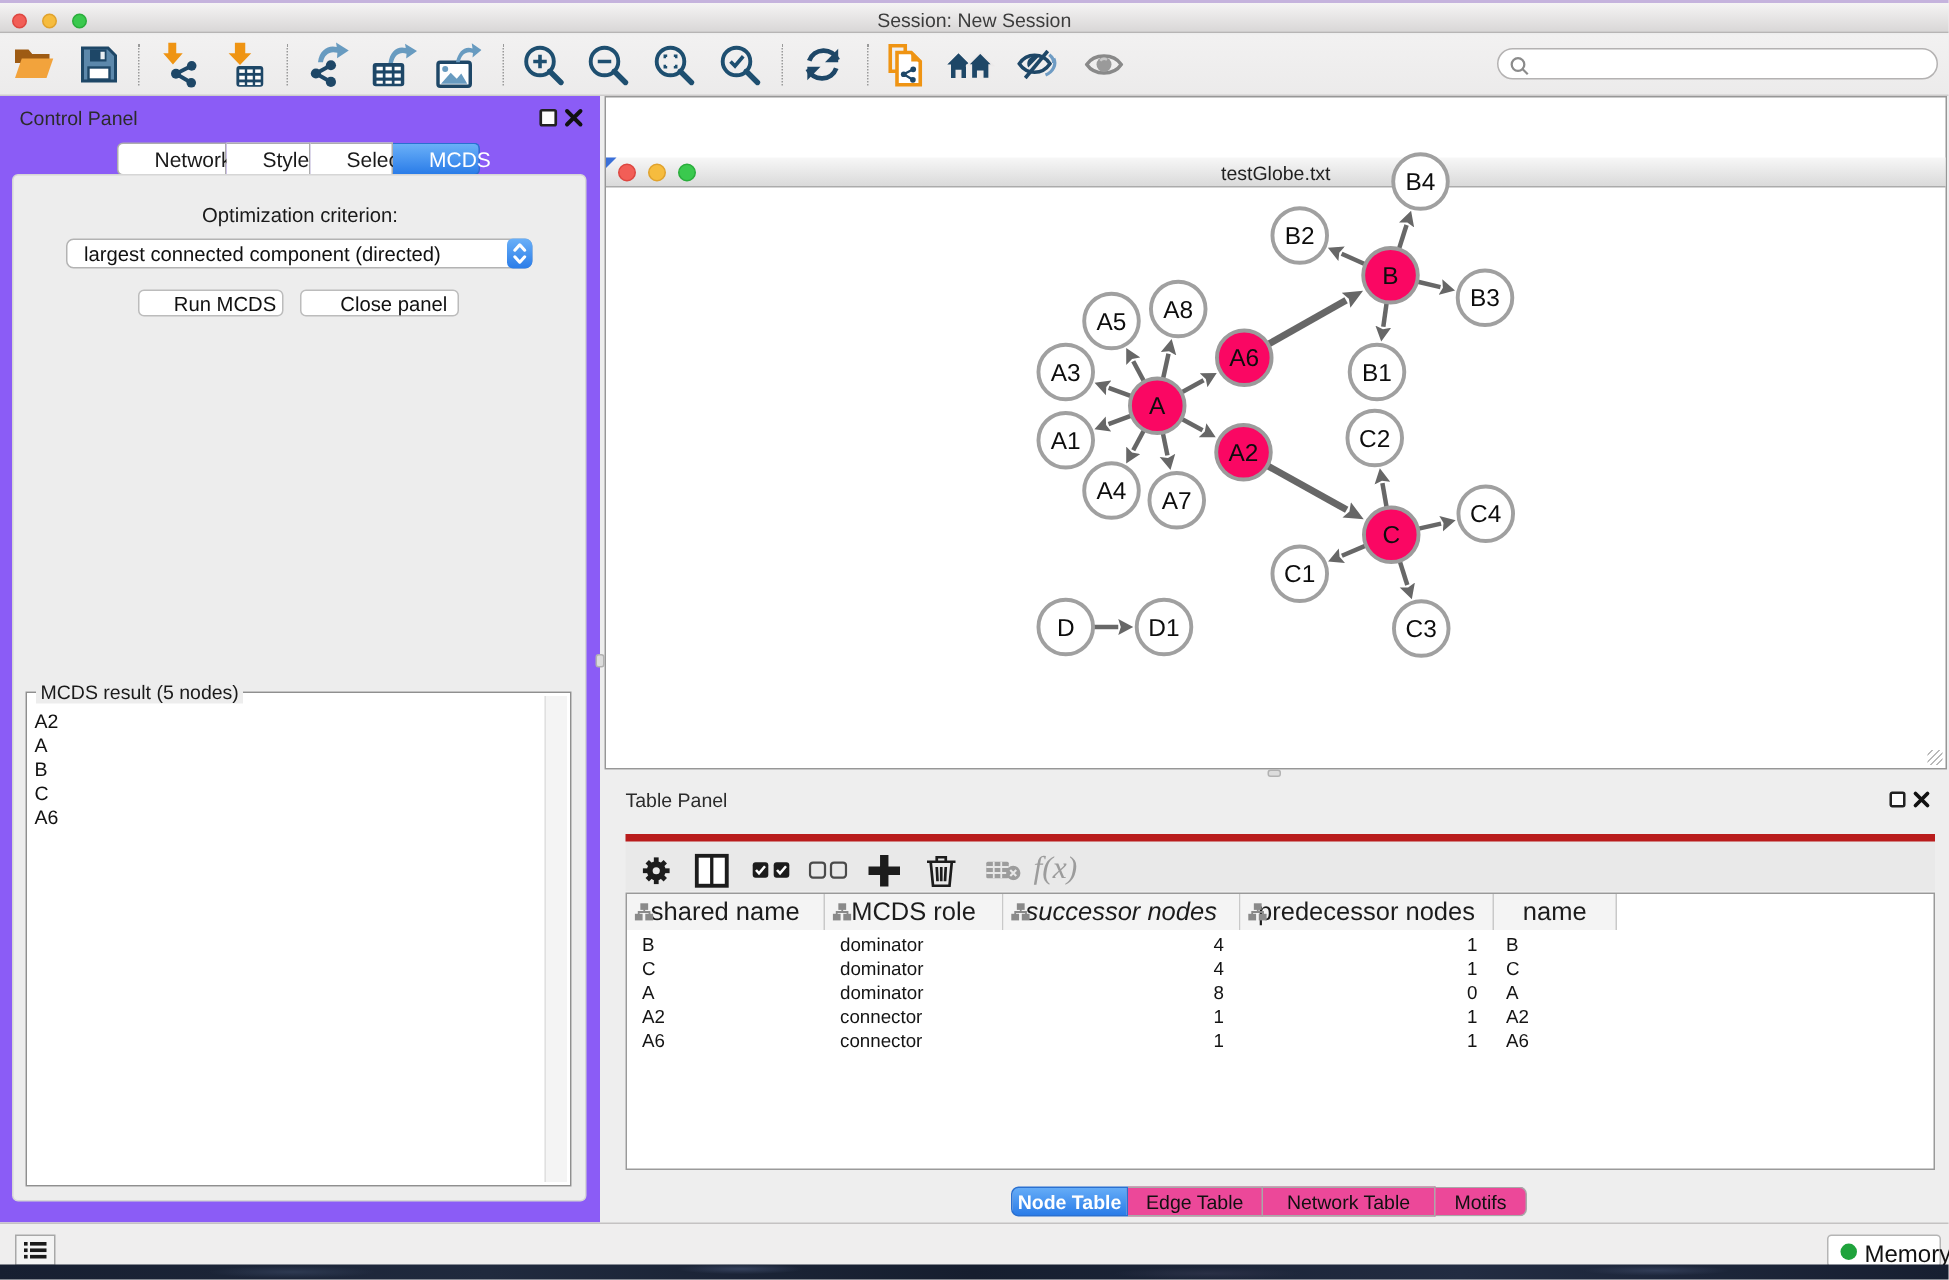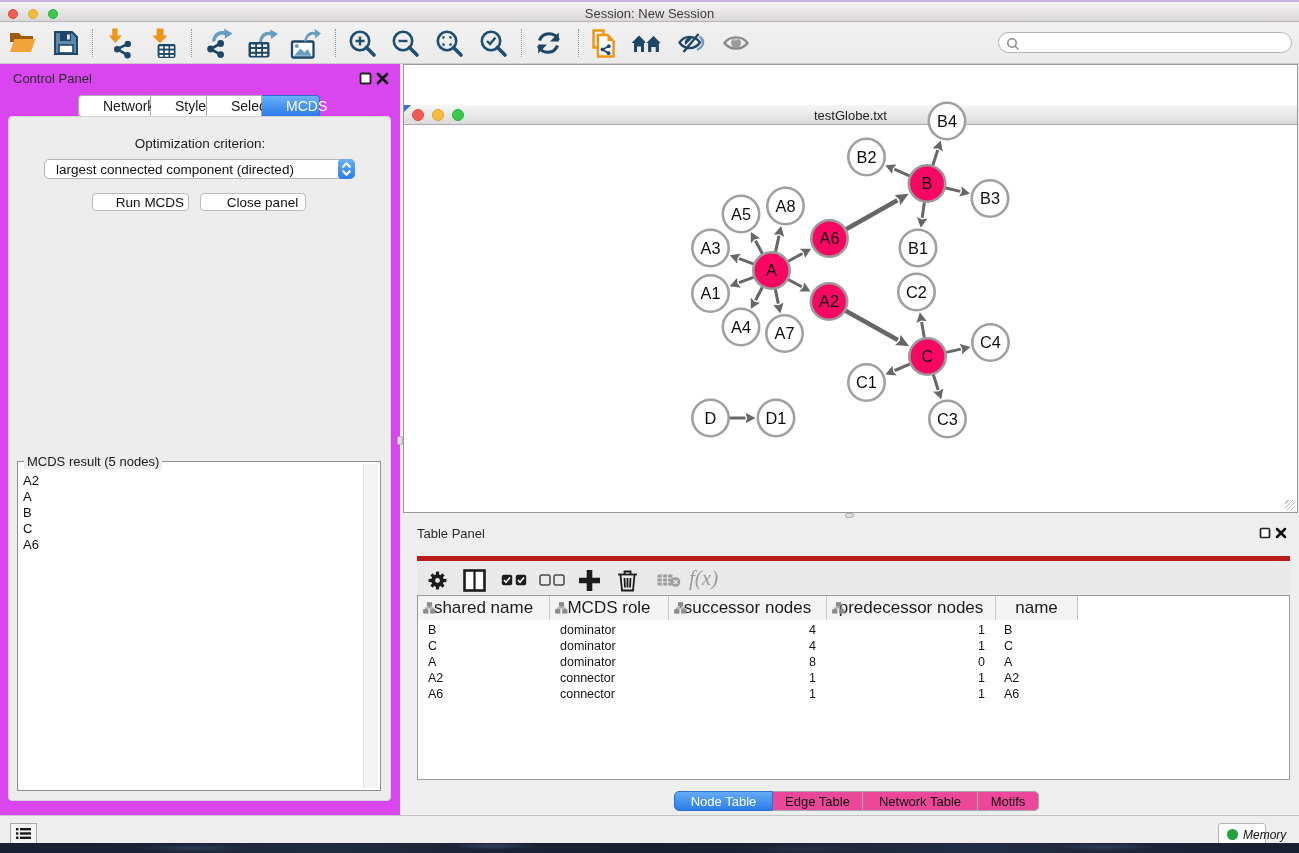--- a/index.html
+++ b/index.html
@@ -7,21 +7,21 @@
 
 #mactop{position:absolute;left:0;top:0;width:1299px;height:22px;background:linear-gradient(#f5f4f4,#d9d7d7);border-top:2px solid #c5b3dd;border-bottom:1px solid #b7b5b5;}
 #mactop .title{position:absolute;left:0;right:0;top:4px;text-align:center;font-size:13px;color:#3c3c3c;}
 .tl{position:absolute;top:7px;width:10px;height:10px;border-radius:50%;}
 
 #toolbar{position:absolute;left:0;top:23px;width:1299px;height:41px;background:linear-gradient(#f2f1f1,#ecebeb);border-bottom:1px solid #cecccc;}
 .tbi{position:absolute;}
 .tbsep{position:absolute;top:6px;height:28px;width:0;border-left:1px dotted #9a9a9a;}
 #searchbox{position:absolute;left:998px;top:9px;width:294px;height:21px;background:#fff;border:1px solid #b4b2b2;border-radius:11px;}
 
-#cpanel{position:absolute;left:0;top:64px;width:400px;height:751px;background:#d946ef;}
+#cpanel{position:absolute;left:0;top:64px;width:400px;height:751px;background:#8b5cf6;}
 #cpanel .hdr{position:absolute;left:13px;top:7px;font-size:13px;color:#2b2b2b;}
 .wicon{position:absolute;}
 .tabs{position:absolute;display:flex;font-size:14px;color:#1a1a1a;}
 .tab{background:#fff;border:1px solid #adadad;border-left:none;height:22px;line-height:21px;text-align:center;padding-left:24px;}
 .tab.first{border-left:1px solid #adadad;border-radius:4px 0 0 4px;}
 .tab.last{border-radius:0 4px 4px 0;}
 .tab.sel{background:linear-gradient(#6ab0f8,#2a7ce8);border-color:#2a70d0;color:#fff;}
 #cpinner{position:absolute;left:8px;top:52px;width:383px;height:685px;background:#ededed;border:1px solid #d6d6d6;border-radius:4px;}
 #optlabel{position:absolute;left:0;width:400px;top:72px;text-align:center;font-size:13.5px;color:#1a1a1a;}
 #dropdown{position:absolute;left:44px;top:95px;width:311px;height:20px;background:#fff;border:1px solid #b3b3b3;border-radius:5px;}
@@ -50,21 +50,21 @@
 .thead{position:absolute;top:0;height:24px;background:#f4f4f4;border-right:1px solid #c9c9c9;font-size:17px;color:#1c1c1c;text-align:center;line-height:24px;}
 .trow{position:absolute;font-size:12.5px;color:#141414;height:16px;line-height:16px;}
 .btabs{position:absolute;display:flex;font-size:13px;color:#111;}
 .btab{background:#ec4899;border:1px solid #a8a8a8;border-left:none;height:20px;line-height:19px;text-align:center;}
 .btab.first{border-left:1px solid #a8a8a8;border-radius:5px 0 0 5px;}
 .btab.last{border-radius:0 5px 5px 0;}
 .btab.sel{background:linear-gradient(#65acf7,#2a7ce8);border-color:#2a70d0;color:#fff;}
 
 #statusbar{position:absolute;left:0;top:815px;width:1299px;height:28px;background:#efeeee;border-top:1px solid #c4c2c2;}
 #listbtn{position:absolute;left:10px;top:7px;width:27px;height:21px;background:#f4f4f4;border:1px solid #a8a8a8;}
-#membtn{position:absolute;left:1218px;top:7px;width:48px;height:22px;background:#fff;border:1px solid #b5b5b5;border-radius:3px;font-size:12px;color:#111;font-style:italic;}
+#membtn{position:absolute;left:1218px;top:7px;width:76px;height:22px;background:#fff;border:1px solid #b5b5b5;border-radius:3px;font-size:16px;color:#111;}
 #desktop{position:absolute;left:0;top:843px;width:1299px;height:10px;background:radial-gradient(ellipse 80px 6px at 15% 50%, #2e3a52 0%, transparent 70%),radial-gradient(ellipse 60px 5px at 38% 30%, #35415c 0%, transparent 70%),radial-gradient(ellipse 90px 6px at 62% 60%, #2a3046 0%, transparent 70%),radial-gradient(ellipse 70px 5px at 85% 40%, #323d57 0%, transparent 70%),linear-gradient(90deg,#171f31,#202a3e 25%,#161e2f 50%,#222c42 75%,#171f31);}
 </style>
 </head>
 <body>
 <div id="mactop">
   <div class="tl" style="left:8px;background:#f25e57;border:1px solid #dd4741;"></div>
   <div class="tl" style="left:28px;background:#f6bc3e;border:1px solid #e0a22d;"></div>
   <div class="tl" style="left:48px;background:#3ac94e;border:1px solid #2aad3c;"></div>
   <div class="title">Session: New Session</div>
 </div>
@@ -391,21 +391,21 @@
       </svg>
 <div class="thead" style="left:132px;width:119px;">MCDS role</div>
 <svg style="position:absolute;left:137px;top:6px;" width="13" height="12" viewBox="0 0 13 12">
         <g fill="none" stroke="#8a8a8a" stroke-width="1.2">
           <rect x="4.5" y="0.8" width="4" height="3.2" fill="#8a8a8a"></rect>
           <rect x="0.8" y="7.8" width="4" height="3.2" fill="#8a8a8a"></rect>
           <rect x="7.8" y="7.8" width="4" height="3.2" fill="#8a8a8a"></rect>
           <path d="M6.5 4 V6 M2.8 7.8 V6 H10 V7.8"></path>
         </g>
       </svg>
-<div class="thead" style="left:251px;width:158px;">successor nodes</div>
+<div class="thead" style="left:251px;width:158px;font-style:italic;">successor nodes</div>
 <svg style="position:absolute;left:256px;top:6px;" width="13" height="12" viewBox="0 0 13 12">
         <g fill="none" stroke="#8a8a8a" stroke-width="1.2">
           <rect x="4.5" y="0.8" width="4" height="3.2" fill="#8a8a8a"></rect>
           <rect x="0.8" y="7.8" width="4" height="3.2" fill="#8a8a8a"></rect>
           <rect x="7.8" y="7.8" width="4" height="3.2" fill="#8a8a8a"></rect>
           <path d="M6.5 4 V6 M2.8 7.8 V6 H10 V7.8"></path>
         </g>
       </svg>
 <div class="thead" style="left:409px;width:169px;">predecessor nodes</div>
 <svg style="position:absolute;left:414px;top:6px;" width="13" height="12" viewBox="0 0 13 12">
@@ -437,21 +437,21 @@
 <div class="trow" style="left:251px;top:74px;width:147px;text-align:right;">1</div>
 <div class="trow" style="left:409px;top:74px;width:158px;text-align:right;">1</div>
 <div class="trow" style="left:586px;top:74px;width:70px;">A2</div>
 <div class="trow" style="left:10px;top:90px;width:110px;">A6</div>
 <div class="trow" style="left:142px;top:90px;width:100px;">connector</div>
 <div class="trow" style="left:251px;top:90px;width:147px;text-align:right;">1</div>
 <div class="trow" style="left:409px;top:90px;width:158px;text-align:right;">1</div>
 <div class="trow" style="left:586px;top:90px;width:70px;">A6</div>
   </div>
   <div class="btabs" style="left:271px;top:273px;">
-    <div class="btab sel first" style="width:99px;">Node Table</div>
+    <div class="btab sel first" style="width:78px;font-weight:bold;">Node Table</div>
       <div class="btab" style="width:90px;">Edge Table</div>
       <div class="btab" style="width:115px;">Network Table</div>
       <div class="btab last" style="width:61px;">Motifs</div>
   </div>
 </div>
 <div id="statusbar">
   <div id="listbtn"><svg width="25" height="19" viewBox="0 0 25 19">
         <g fill="#1a1a1a">
           <rect x="5" y="4" width="2.4" height="2.4"></rect>
           <rect x="9" y="4" width="11" height="2.4"></rect>

